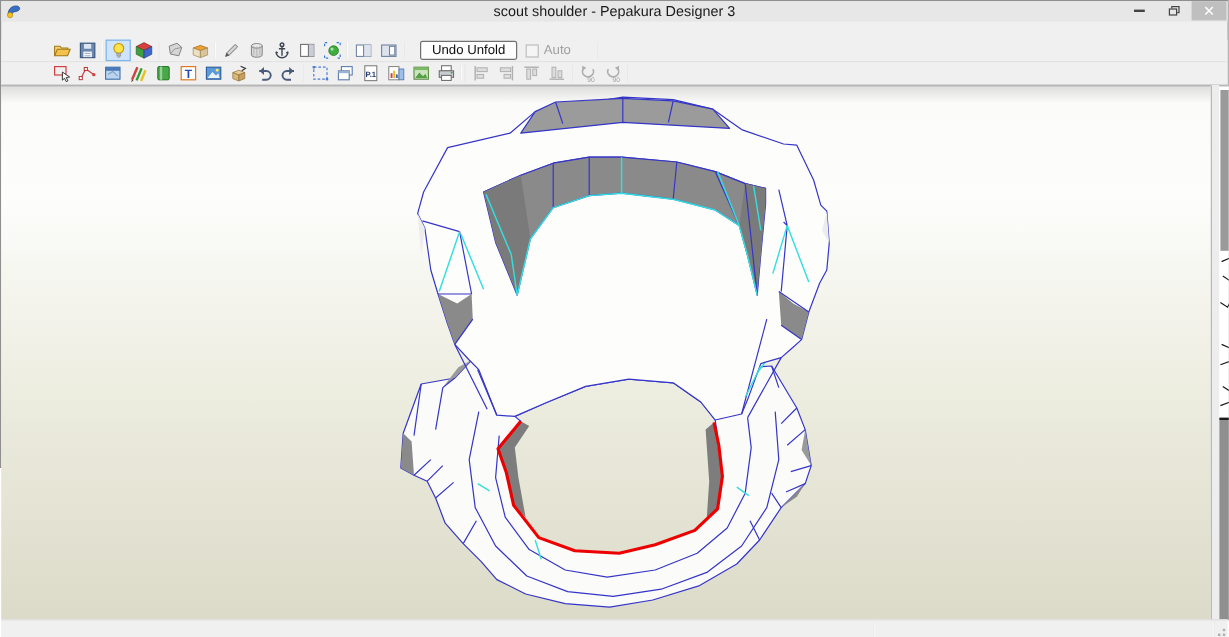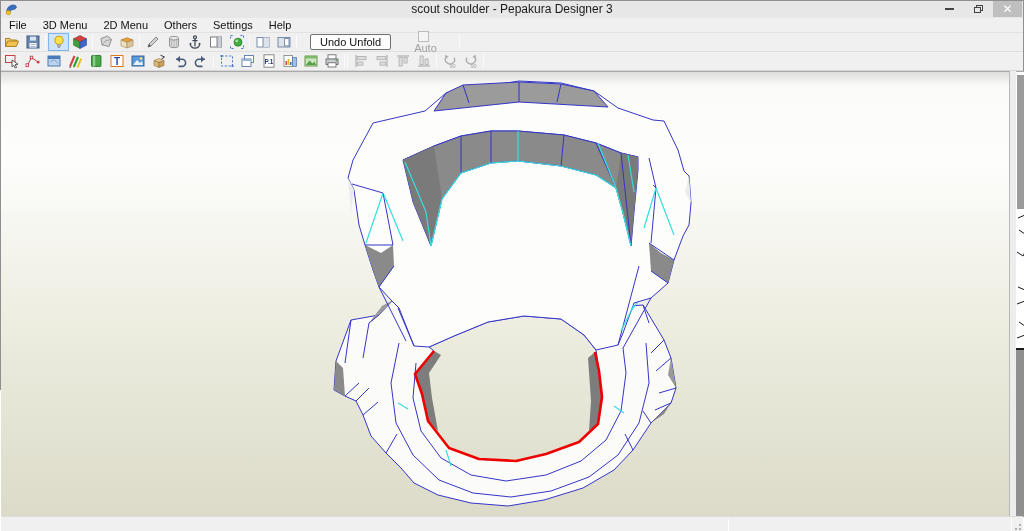--- a/index.html
+++ b/index.html
@@ -17,30 +17,30 @@
   .restore .r1 { position:absolute; left:2px; top:0; width:7px; height:6px; border:1px solid #444; }
   .restore .r2 { position:absolute; left:0; top:2px; width:7px; height:6px; border:1px solid #444; background:#e7e7e7; }
   .win-btn.close { background:#bfbfbf; }
   .win-btn.close span { color:#fff; font-size:12px; line-height:12px; }
 
   
   .menubar { position:absolute; left:0; top:17px; width:100%; height:15px; background:#f0f0f0; display:flex; align-items:center; border-bottom:1px solid #e3e3e3; }
   .menu-item { font-size:11px; color:#111; padding:0 8px; line-height:15px; cursor:default; }
 
   
-  .toolbar { position:absolute; left:0; width:100%; height:19px; background:#f0f0f0; display:flex; align-items:center; }
+  .toolbar { position:absolute; left:0; width:100%; height:19px; background:#f0f0f0; display:flex; align-items:center;padding-left:40px; }
   .tb1 { top:32px; border-bottom:1px solid #e0e0e0; }
   .tb2 { top:51px; border-bottom:1px solid #d6d6d6; }
   .tb-btn { width:21px; height:18px; display:flex; align-items:center; justify-content:center; border:1px solid transparent; }
   .tb-btn.selected { background:#cfe4fa; border:1px solid #7eb4ea; }
   .tb-btn.disabled { opacity:.9; }
   .tb-sep { width:1px; height:14px; background:#c4c4c4; border-right:1px solid #fbfbfb; margin:0 2px; }
   .push-btn { margin-left:11px; height:16px; padding:0 9px; font-size:11px; line-height:14px; color:#111;
               background:#fdfdfd; border:1px solid #707070; border-radius:2px; }
-  .chk-wrap { display:flex; align-items:center; margin-left:19px;flex-direction:column; }
+  .chk-wrap { display:flex; align-items:center; margin-left:7px; }
   .chk-box { width:11px; height:11px; background:#f5f5f5; border:1px solid #bcbcbc; }
   .chk-label { font-size:11px; color:#a0a0a0; margin-left:4px; }
 
   
   .viewport { position:absolute; left:0; top:70px; width:100%; height:445px; }
   .view3d { position:absolute; left:0; top:0; width:1008px; height:445px;
             background:linear-gradient(180deg,#dededd 0px,#fbfbfa 14px,#fdfdfc 90px,#ececdf 260px,#dcdbc9 445px);
             border-top:1px solid #a8a8a8; }
   .view3d svg { position:absolute; left:0; top:0; }
   .splitter { position:absolute; left:1008px; top:0; width:7px; height:445px; background:#ededed; border-left:1px solid #b9b9b9; }
@@ -75,28 +75,20 @@
             <span class="r1"></span>
             <span class="r2"></span>
           </span>
       </div>
       <div class="win-btn close">
           <span>✕</span>
         </div>
     </div>
   </div>
 
-  <div class="menubar">
-    <span class="menu-item">File</span>
-    <span class="menu-item">3D Menu</span>
-    <span class="menu-item">2D Menu</span>
-    <span class="menu-item">Others</span>
-    <span class="menu-item">Settings</span>
-    <span class="menu-item">Help</span>
-  </div>
 
   <div class="toolbar tb1">
     <div class="tb-btn">
       <svg width="16" height="16" viewBox="0 0 16 16">
         <path d="M1.5 12.5 L1.5 4.5 H6 L7.2 6 H12.5 V7" fill="#f7d272" stroke="#a07818" stroke-width="0.9"></path>
         <path d="M1.5 12.5 L3.8 7 H14.5 L12.3 12.5 Z" fill="#f5c14e" stroke="#a07818" stroke-width="0.9"></path>
       </svg>
     </div>
     <div class="tb-btn">
       <svg width="16" height="16" viewBox="0 0 16 16">

